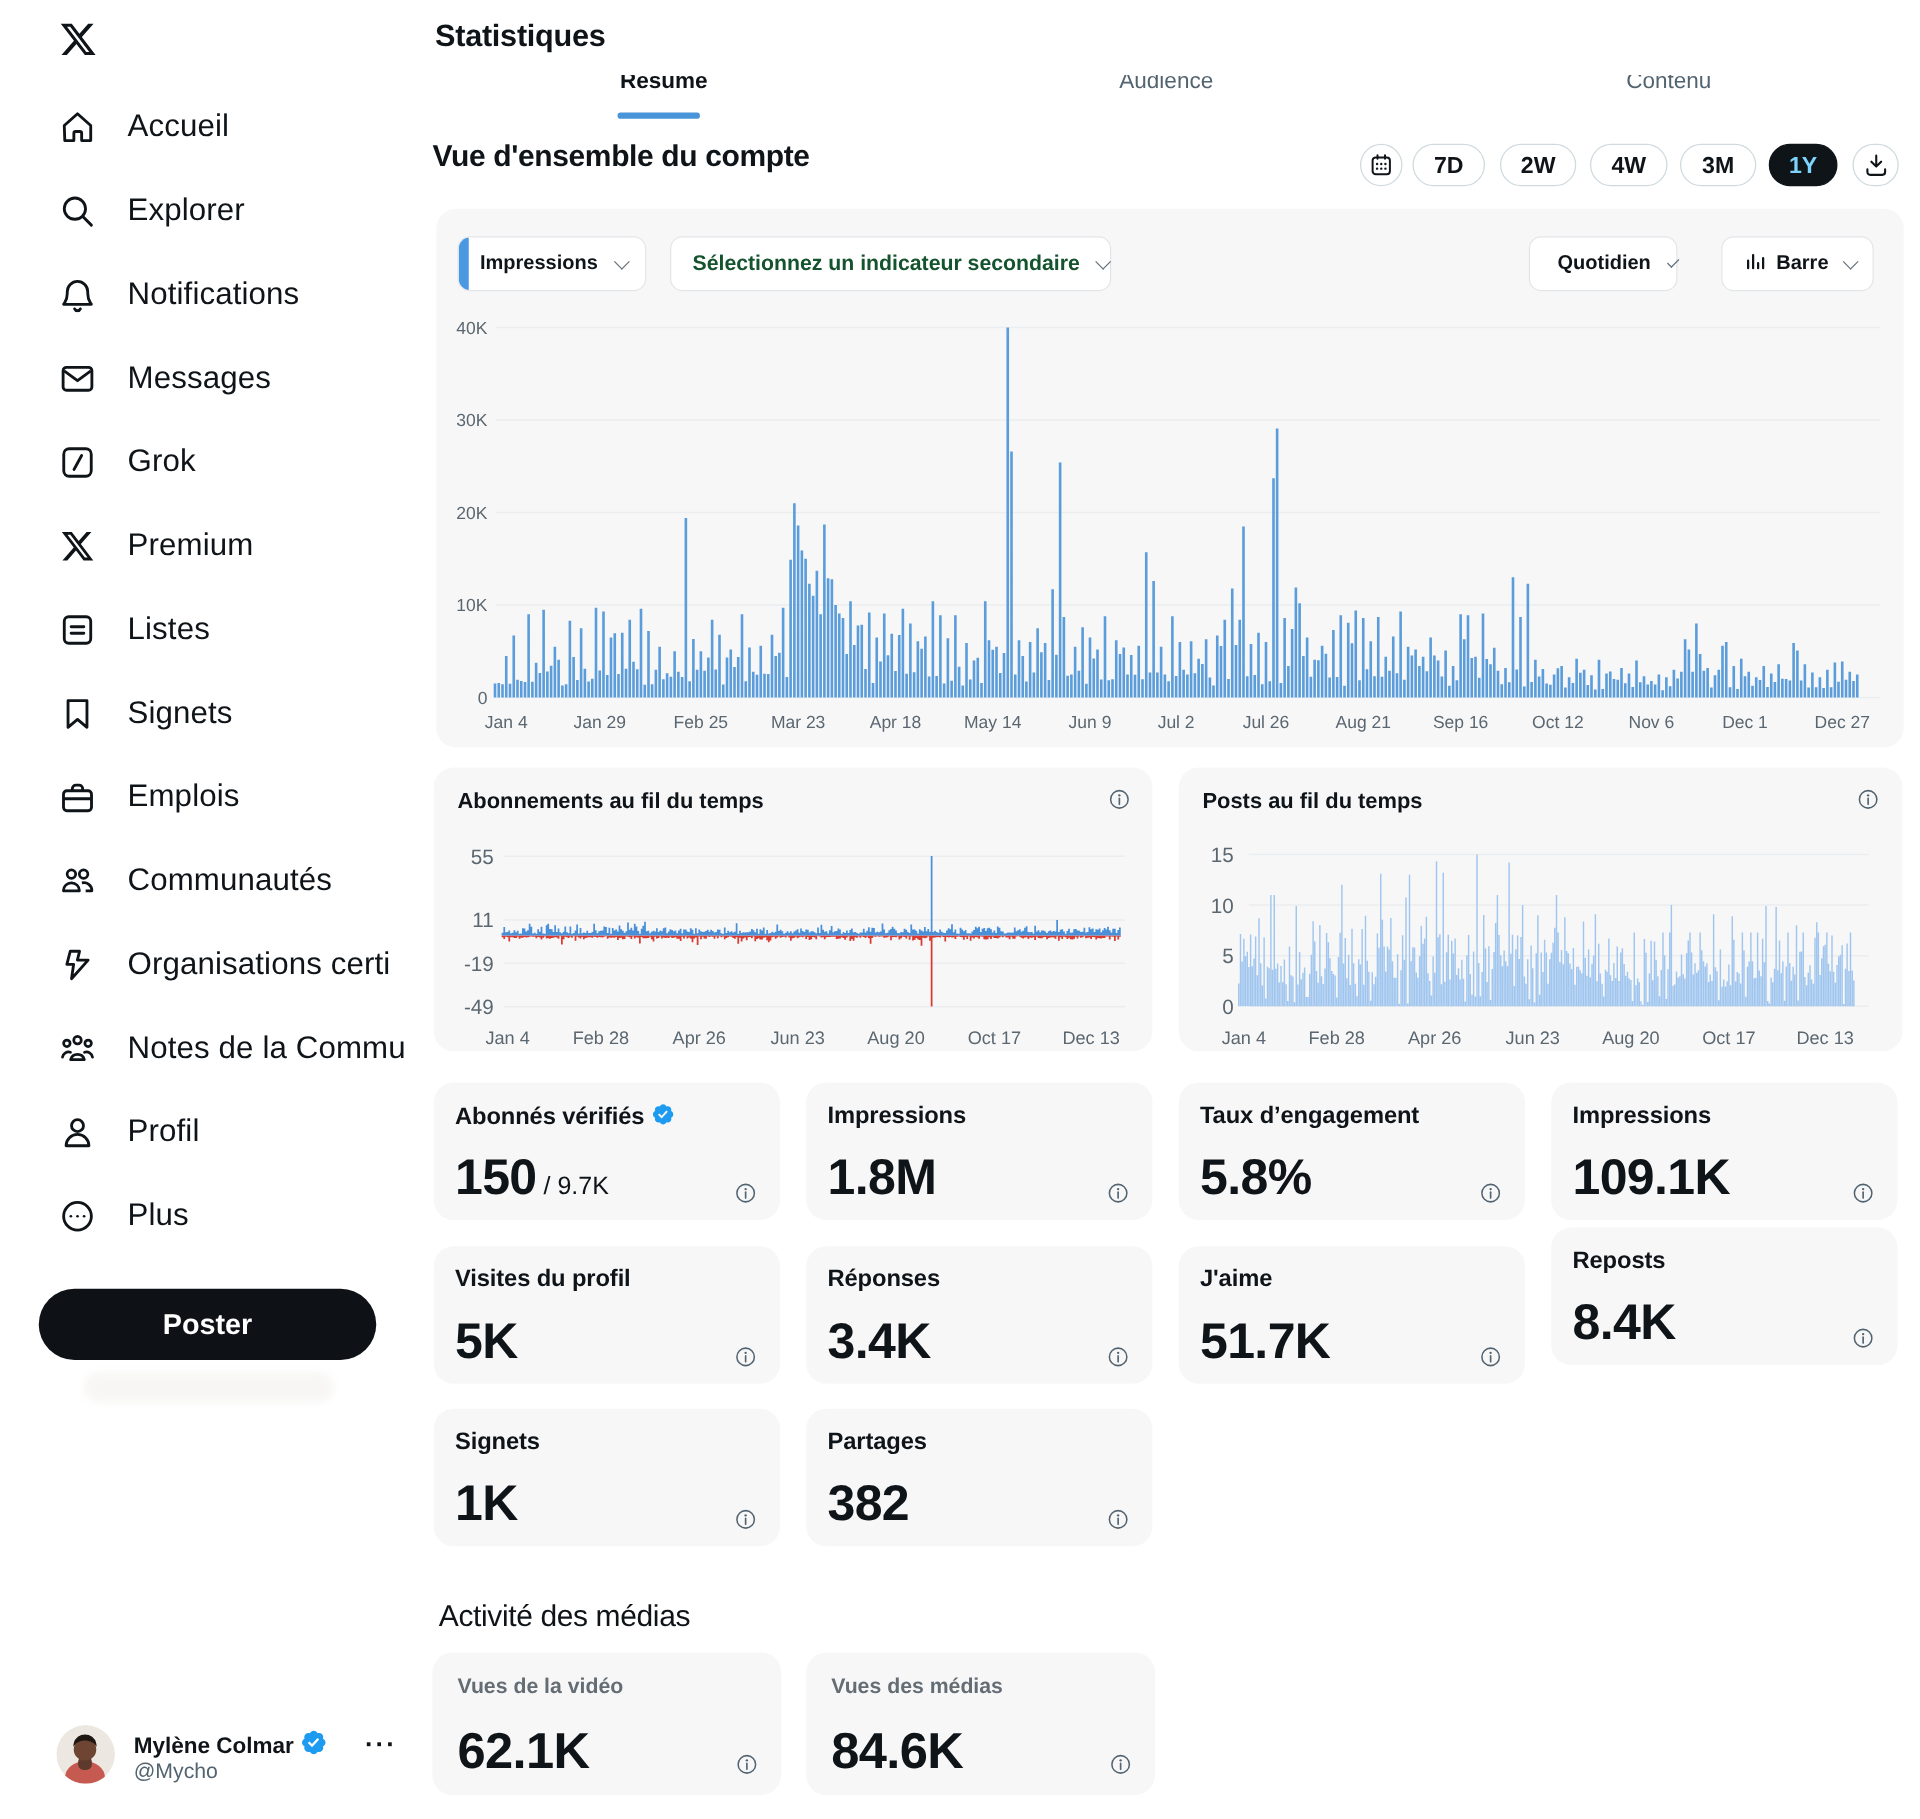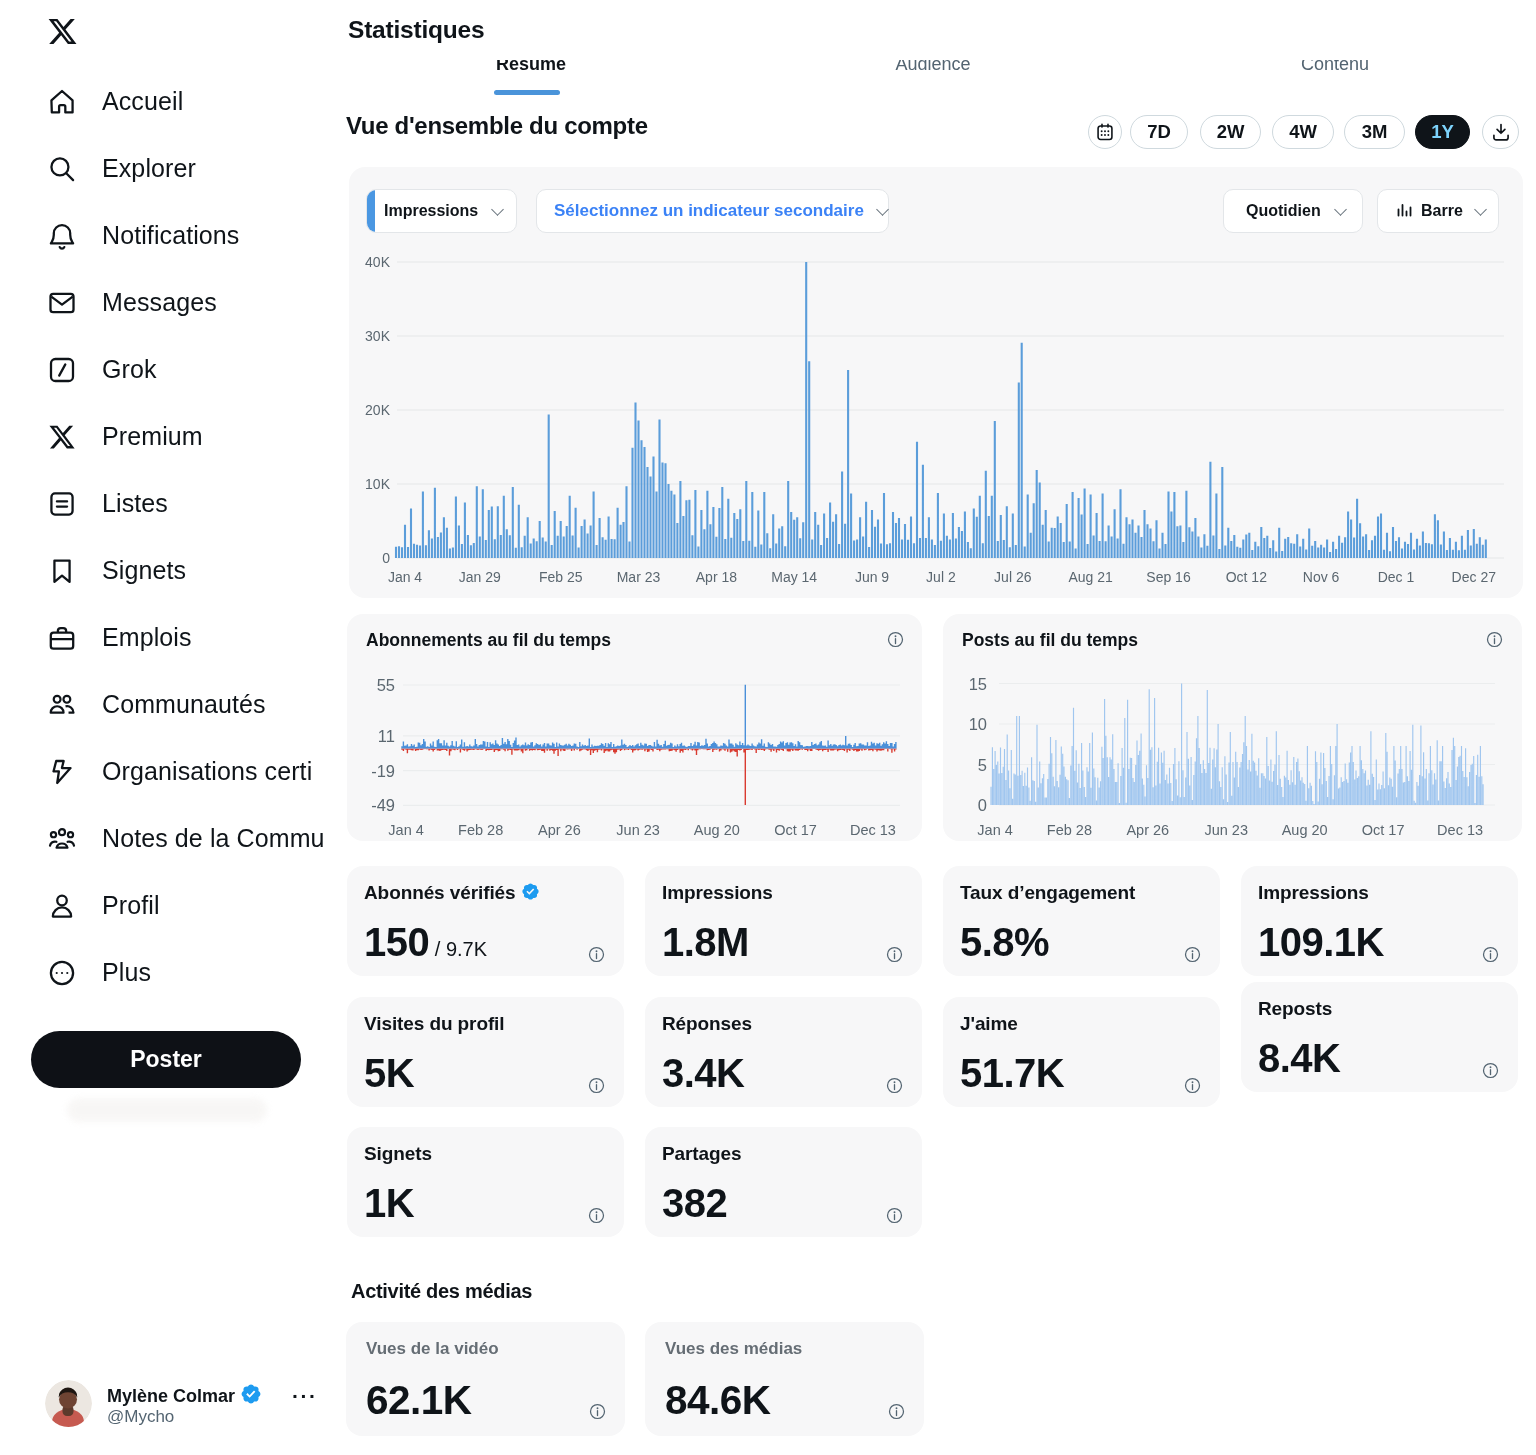--- a/index.html
+++ b/index.html
@@ -37,21 +37,21 @@
 #panel{position:absolute;left:19px;top:167px;width:1174px;height:431px;border-radius:16px;background:#f7f7f8}
 .drop{position:absolute;top:22px;height:44px;background:#fff;border:1px solid #e3e6e9;border-radius:10px;display:flex;align-items:center;font-size:16px;font-weight:bold}
 .chev{width:9px;height:9px;border-right:1.9px solid #67727c;border-bottom:1.9px solid #67727c;transform:rotate(45deg);margin-top:-4px}
 
 .card{position:absolute;border-radius:16px;background:#f7f7f8}
 .card .tt{position:absolute;left:19px;top:16px;font-size:17.5px;font-weight:bold}
 .info{position:absolute;width:17px;height:17px}
 .scard .tt{position:absolute;left:17px;top:16px;font-size:19px;font-weight:bold;white-space:nowrap;letter-spacing:-.1px}
 .scard .vv{position:absolute;left:17px;top:54px;font-size:40px;font-weight:bold;letter-spacing:-.5px}
 .scard .sub{font-size:20px;font-weight:normal;letter-spacing:0}
-#act{position:absolute;left:21px;top:1280px;font-size:20px;font-weight:bold;letter-spacing:-.3px}
+#act{position:absolute;left:21px;top:1280px;font-size:24px;font-weight:normal;letter-spacing:-.3px}
 .mcard .tt{position:absolute;left:20px;top:17px;font-size:17px;color:#414b54;font-weight:bold;opacity:.8}
 .mcard .vv{position:absolute;left:20px;top:55px;font-size:40.5px;font-weight:bold;letter-spacing:-.5px}
 text{font-family:"Liberation Sans",sans-serif}
 </style>
 </head>
 <body>
 <div id="page">
 <div id="side">
   <div class="xlogo"><svg width="31" height="31" viewBox="0 0 24 24">
           <path fill="#0f1419" d="M18.244 2.25h3.308l-7.227 8.26 8.502 11.24H16.17l-5.214-6.817L4.99 21.75H1.68l7.73-8.835L1.254 2.25H8.08l4.713 6.231zm-1.161 17.52h1.833L7.084 4.126H5.117z"></path>
@@ -212,25 +212,25 @@
           <path d="M12 3v10.5m0 0-4.7-4.7m4.7 4.7 4.7-4.7" stroke-linecap="round" stroke-linejoin="round"></path>
           <path d="M3.5 16v2.8A2.7 2.7 0 0 0 6.2 21.5h11.6a2.7 2.7 0 0 0 2.7-2.7V16" stroke-linecap="round"></path>
         </svg>
       </div>
   <div id="panel">
     <div class="drop" style="left:17px;width:151px;overflow:hidden">
           <div style="position:absolute;left:0;top:0;width:8px;height:42px;background:#4a97e2"></div>
           <span style="margin-left:17px">Impressions</span>
           <div class="chev" style="margin-left:15px"></div>
         </div>
-    <div class="drop" style="left:187px;width:353px;color:#3b82f6;font-size:17px">
+    <div class="drop" style="left:187px;width:353px;color:#14532d;font-size:17px">
           <span style="margin-left:17px">Sélectionnez un indicateur secondaire</span>
           <div class="chev" style="margin-left:14px"></div>
         </div>
-    <div class="drop" style="left:874px;width:140px">
+    <div class="drop" style="left:874px;width:119px">
           <span style="margin-left:22px">Quotidien</span>
           <div class="chev" style="margin-left:15px"></div>
         </div>
     <div class="drop" style="left:1028px;width:122px">
           <span style="margin-left:18px"><svg width="17" height="17" viewBox="0 0 17 17" fill="none" stroke="#0f1419" stroke-width="1.8">
               <path d="M2.5 14.5V8.5M6.5 14.5V4M10.5 14.5v-4M14.5 14.5V6.5" stroke-linecap="round"></path>
             </svg></span>
           <span style="margin-left:8px">Barre</span>
           <div class="chev" style="margin-left:13px"></div>
         </div>

